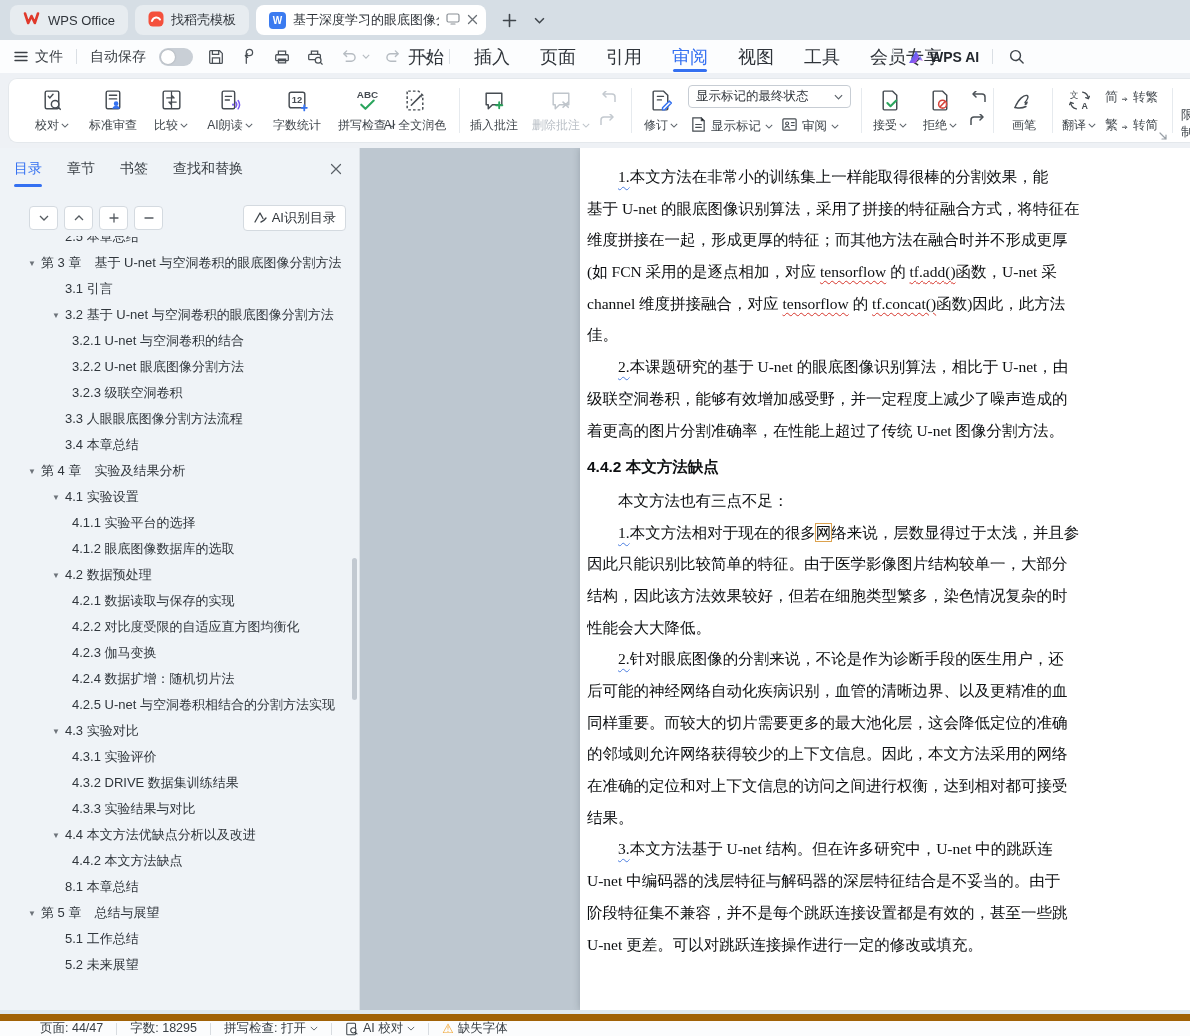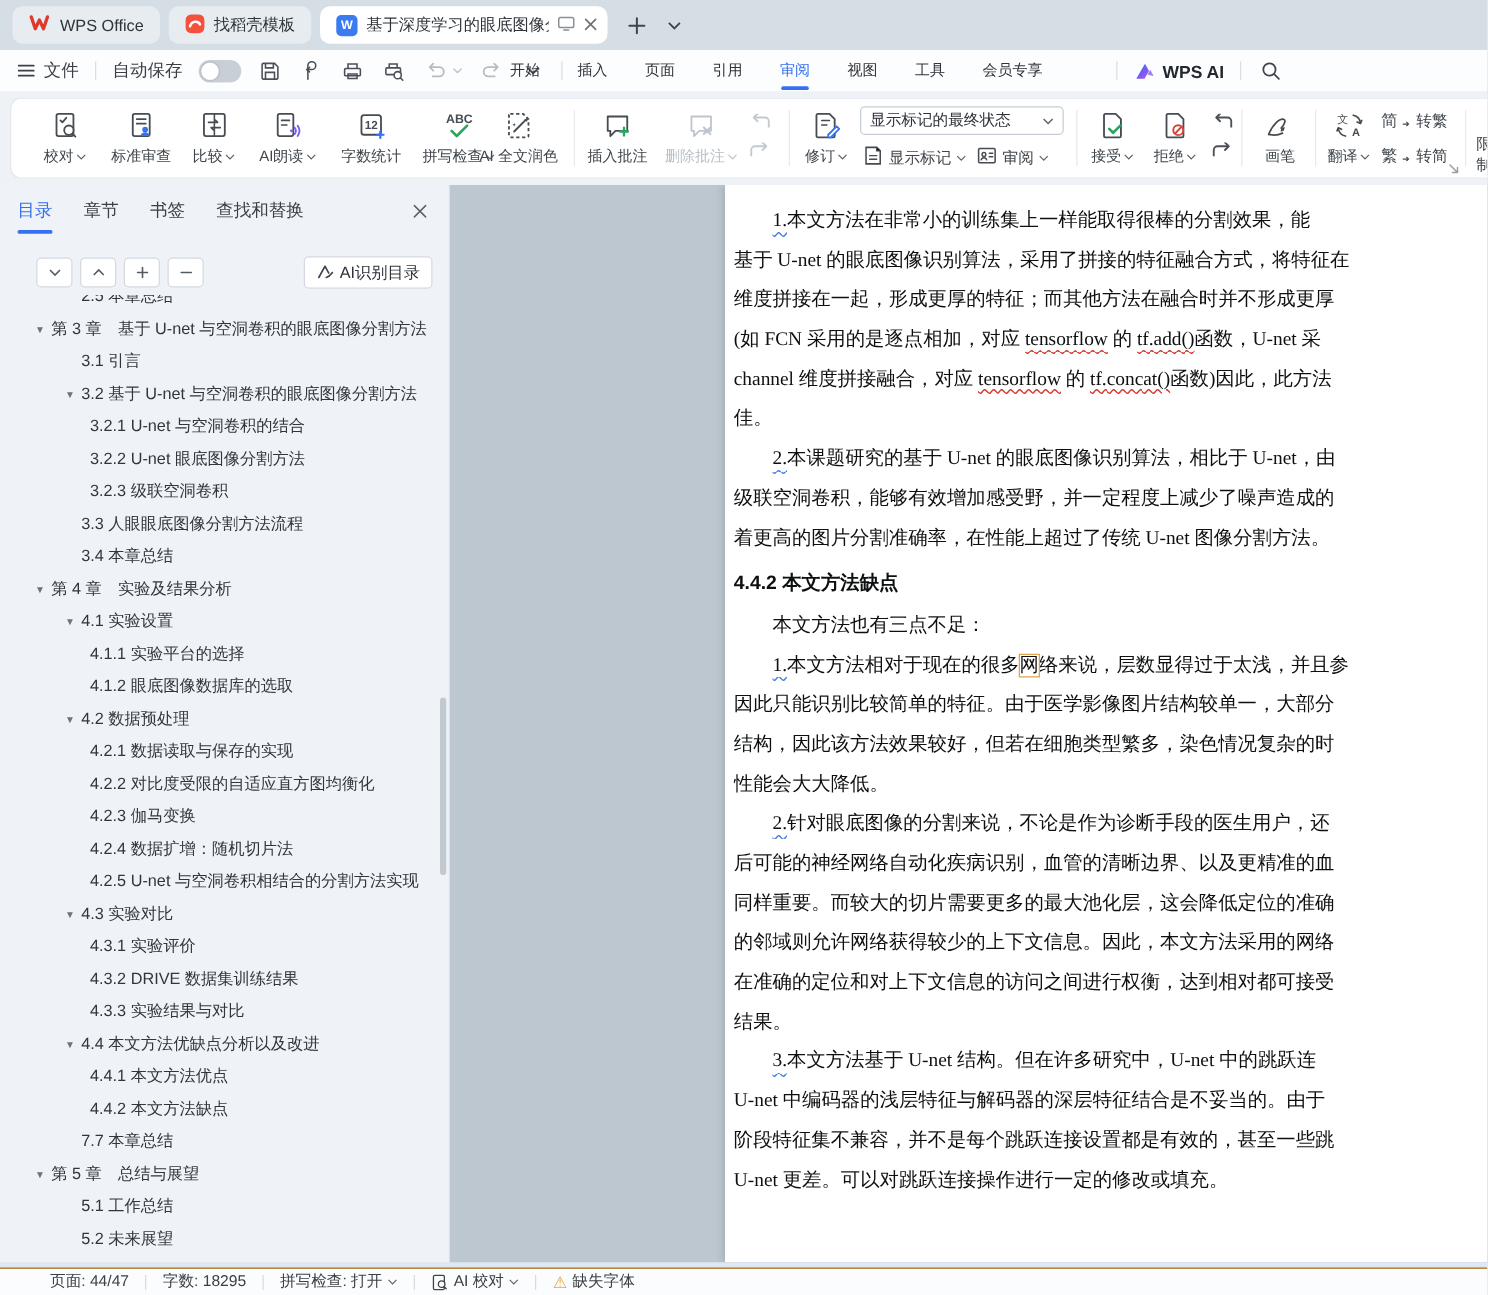--- a/index.html
+++ b/index.html
@@ -16,21 +16,21 @@
   .docw { width:17px; height:17px; border-radius:4px; background:#3b7bf0; color:#fff; font-size:10px; font-weight:bold; display:flex; align-items:center; justify-content:center; }
 
   
   .menubar { position:absolute; left:0; top:40px; right:0; height:33px; background:#fcfdfe; }
   .mb-left { position:absolute; left:14px; top:0; height:33px; display:flex; align-items:center; gap:13px; color:#3b4046; font-size:14px; }
   .mb-div { width:1px; height:15px; background:#dadfe4; }
   .qicon { width:20px; height:20px; display:flex; align-items:center; justify-content:center; color:#4a5056; }
   .qicon.dis { color:#b6bcc2; }
   .toggle { width:34px; height:18px; border-radius:9px; background:#c9cfd6; position:relative; }
   .toggle .knob { position:absolute; left:2px; top:2px; width:14px; height:14px; border-radius:50%; background:#fff; box-shadow:0 0 2px rgba(0,0,0,.25); }
-  .mb-tabs { position:absolute; left:408px; top:0; height:33px; display:flex; align-items:center; gap:30px; font-size:12px; color:#2f343a; }
+  .mb-tabs { position:absolute; left:408px; top:0; height:33px; display:flex; align-items:center; gap:30px; font-size:18px; color:#2f343a; }
   .mb-tab { position:relative; height:33px; display:flex; align-items:center; cursor:default; }
   .mb-tab.active { color:#3470f1; }
   .mb-tab.active::after { content:""; position:absolute; left:1px; right:1px; bottom:1px; height:3px; border-radius:2px; background:#3470f1; }
   .mb-right { position:absolute; left:893px; top:0; height:33px; display:flex; align-items:center; gap:13px; }
   .wpsai { display:flex; align-items:center; gap:6px; font-size:14px; font-weight:bold; color:#23282e; }
 
   
   .ribbon-band { position:absolute; left:0; top:73px; right:0; height:75px; background:#eef1f5; }
   .ribbon { position:absolute; left:8px; top:5px; right:0; bottom:5px; background:#fff; border:1px solid #e4e8ec; border-right:none; border-radius:9px 0 0 9px; overflow:hidden; }
   .rbtn { position:absolute; top:5px; height:53px; display:flex; flex-direction:column; align-items:center; justify-content:space-between; padding:2px 1px 3px; }
@@ -69,21 +69,21 @@
   .doc { position:absolute; left:7px; top:0; right:0; bottom:0; padding-top:13px; overflow:hidden; }
   .doc-line { height:31.7px; line-height:31.7px; font-family:"Liberation Serif","DejaVu Serif",serif; font-size:15.5px; color:#0d0f11; white-space:nowrap; }
   .doc-line.indent { padding-left:31px; }
   .doc-line.heading { font-weight:bold; font-size:15.5px; margin-top:5px; margin-bottom:2px; font-family:"Liberation Sans","DejaVu Sans",sans-serif; }
   .m-num { text-decoration:underline wavy #4a7de0 1px; text-underline-offset:4px; }
   .m-sp  { text-decoration:underline wavy #d6372d 1px; text-underline-offset:3px; }
   .m-box { outline:1px solid #dca24e; }
 
   
   .bottom-strip { position:absolute; left:0; right:0; bottom:22px; height:4px; background:#dfe8f0; }
-  .statusbar { position:absolute; left:0; right:0; bottom:0; height:22px; background:#fbfcfd; border-top:1px solid #a16207; display:flex; align-items:center; gap:13px; padding-left:40px; font-size:12.5px; color:#3a4046; }
+  .statusbar { position:absolute; left:0; right:0; bottom:0; height:22px; background:#fbfcfd; border-top:7px solid #a16207; display:flex; align-items:center; gap:13px; padding-left:40px; font-size:12.5px; color:#3a4046; }
   .sb-div { width:1px; height:12px; background:#d8dce0; }
   .sb-item { display:flex; align-items:center; gap:4px; }
   .warn { color:#f0a32f; font-size:13px; }
   .cvt { color:#5c636a; display:flex; align-items:center; }
 </style>
 </head>
 <body>
 
 <div class="app">
 
@@ -741,29 +741,25 @@
           <div class="tree-item level-3">
             <span class="caret" style="visibility: hidden;">▼</span>
             <span>4.3.3 实验结果与对比</span>
           </div>
           <div class="tree-item level-2">
             <span class="caret">▼</span>
             <span>4.4 本文方法优缺点分析以及改进</span>
           </div>
           <div class="tree-item level-3">
             <span class="caret" style="visibility: hidden;">▼</span>
-            <span>4.4.1 本文方法优点</span>
-          </div>
-          <div class="tree-item level-3">
-            <span class="caret" style="visibility: hidden;">▼</span>
             <span>4.4.2 本文方法缺点</span>
           </div>
           <div class="tree-item level-2">
             <span class="caret" style="visibility: hidden;">▼</span>
-            <span>7.7 本章总结</span>
+            <span>8.1 本章总结</span>
           </div>
           <div class="tree-item level-1">
             <span class="caret">▼</span>
             <span>第 5 章　总结与展望</span>
           </div>
           <div class="tree-item level-2">
             <span class="caret" style="visibility: hidden;">▼</span>
             <span>5.1 工作总结</span>
           </div>
           <div class="tree-item level-2">

